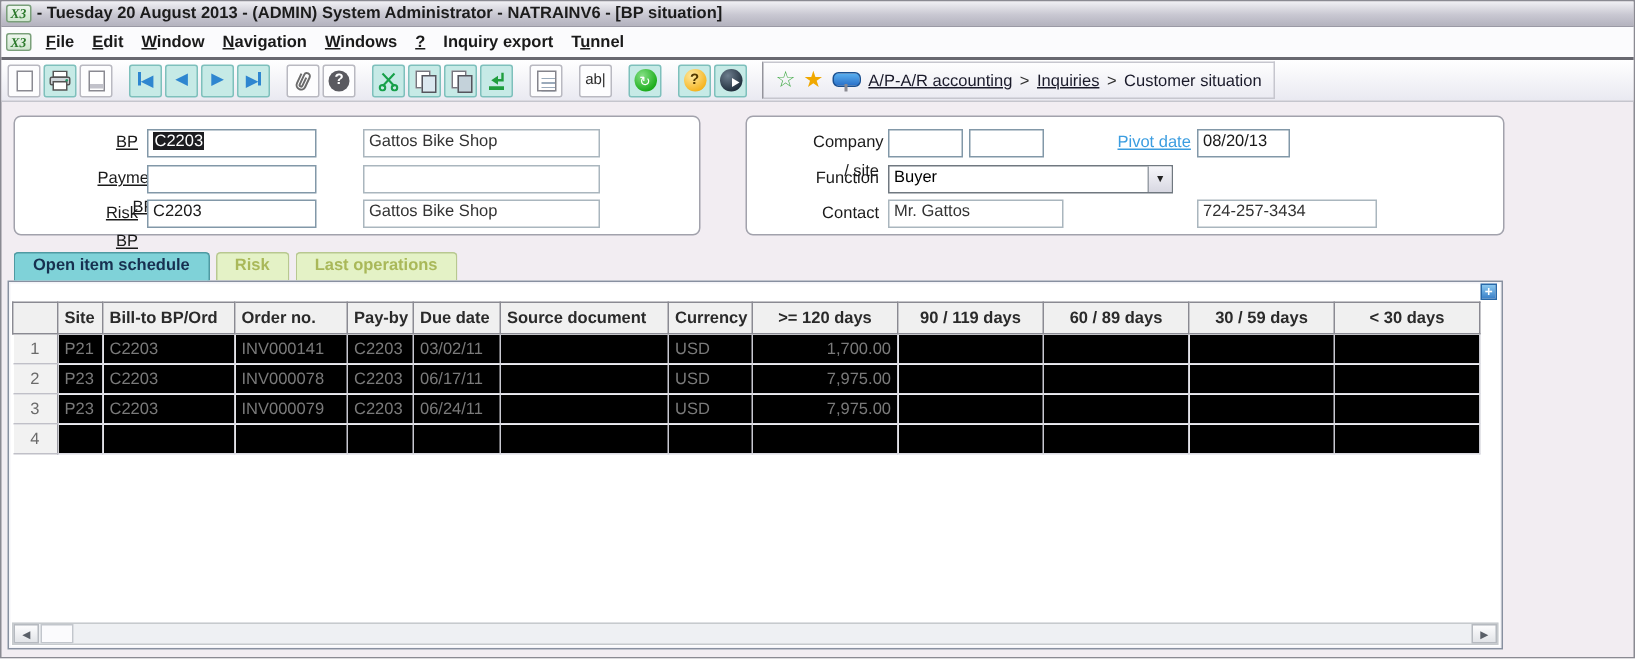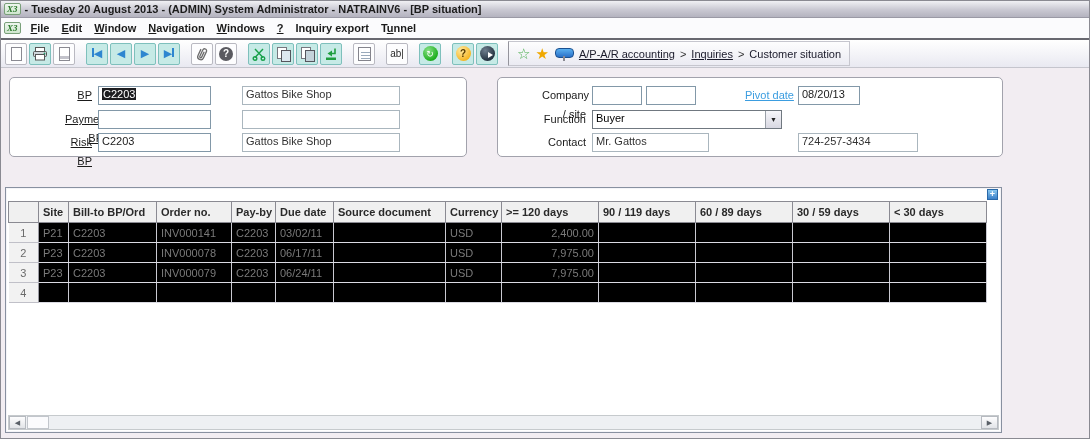--- a/index.html
+++ b/index.html
@@ -99,21 +99,21 @@
   .grid td { height:20px; border-right:1px solid #c9c9d1; border-bottom:1px solid #dadae2; color:#7a7a7a;
     padding:0 4px; white-space:nowrap; overflow:hidden; background:#000000; }
   .grid th:nth-child(1){ width:30px; }
   .grid th:nth-child(2){ width:30px; }
   .grid th:nth-child(3){ width:88px; }
   .grid th:nth-child(4){ width:75px; }
   .grid th:nth-child(5){ width:44px; }
   .grid th:nth-child(6){ width:58px; }
   .grid th:nth-child(7){ width:112px; }
   .grid th:nth-child(8){ width:56px;margin-top:21px; }
-  .grid th:nth-child(n+9){ width:97px; }
+  .grid th:nth-child(n+9){ width:97px; text-align:center; }
   .grid td:nth-child(1){ background:#f2f2f2; text-align:center; color:#6a6a6a; border-right:1px solid #9a9aa2; border-bottom:1px solid #c0c0c8; }
   .grid td:nth-child(n+9){ text-align:right; }
   .hscroll { position:absolute; left:2px; right:2px; bottom:2px; height:15px; background:#eef0f3; border:1px solid #c6cacd; display:flex; align-items:center; }
   .sbtn { width:17px; height:13px; background:linear-gradient(180deg,#fdfdfe,#e2e4e8); border:1px solid #b6bac0;
     display:flex; align-items:center; justify-content:center; font-size:7px; color:#5a6068; }
   .sthumb { width:22px; height:13px; background:#fbfbfd; border:1px solid #c2c6cc; margin-left:1px; }
   .sspacer { flex:1; }
 </style>
 </head>
 <body>
@@ -250,20 +250,25 @@
     <span class="field" style="left:300px;top:8px;width:62px;">08/20/13</span>
 
     <span class="flabel" style="left:0;top:32px;width:88px;">Function</span>
     <span class="combo" style="left:94px;top:32px;width:190px;"><span>Buyer</span><span class="arrow-btn">▼</span></span>
 
     <span class="flabel" style="left:0;top:55px;width:88px;">Contact</span>
     <span class="field ro" style="left:94px;top:55px;width:117px;">Mr. Gattos</span>
     <span class="field ro" style="left:300px;top:55px;width:120px;">724-257-3434</span>
   </div>
 
+  <div class="tabs">
+    <span class="tab active">Open item schedule</span>
+    <span class="tab">Risk</span>
+    <span class="tab">Last operations</span>
+  </div>
 
   <div class="panel">
     <span class="expand-ico">+</span>
     <table class="grid">
       <thead>
           <tr>
             <th></th>
             <th>Site</th>
             <th>Bill-to BP/Ord</th>
             <th>Order no.</th>
@@ -281,21 +286,21 @@
       <tbody>
           <tr>
             <td>1</td>
             <td>P21</td>
             <td>C2203</td>
             <td>INV000141</td>
             <td>C2203</td>
             <td>03/02/11</td>
             <td></td>
             <td>USD</td>
-            <td>2,400.00</td>
+            <td>1,700.00</td>
             <td></td>
             <td></td>
             <td></td>
             <td></td>
           </tr>
           <tr>
             <td>2</td>
             <td>P23</td>
             <td>C2203</td>
             <td>INV000078</td>

